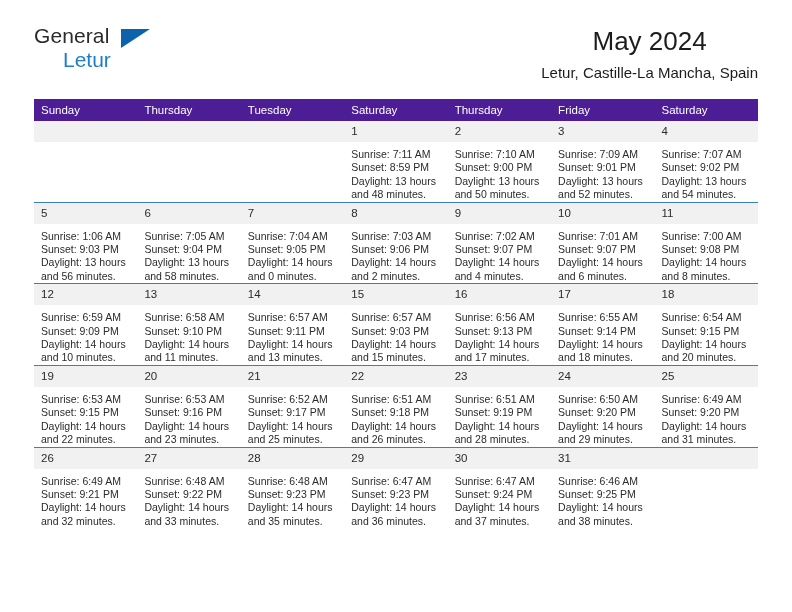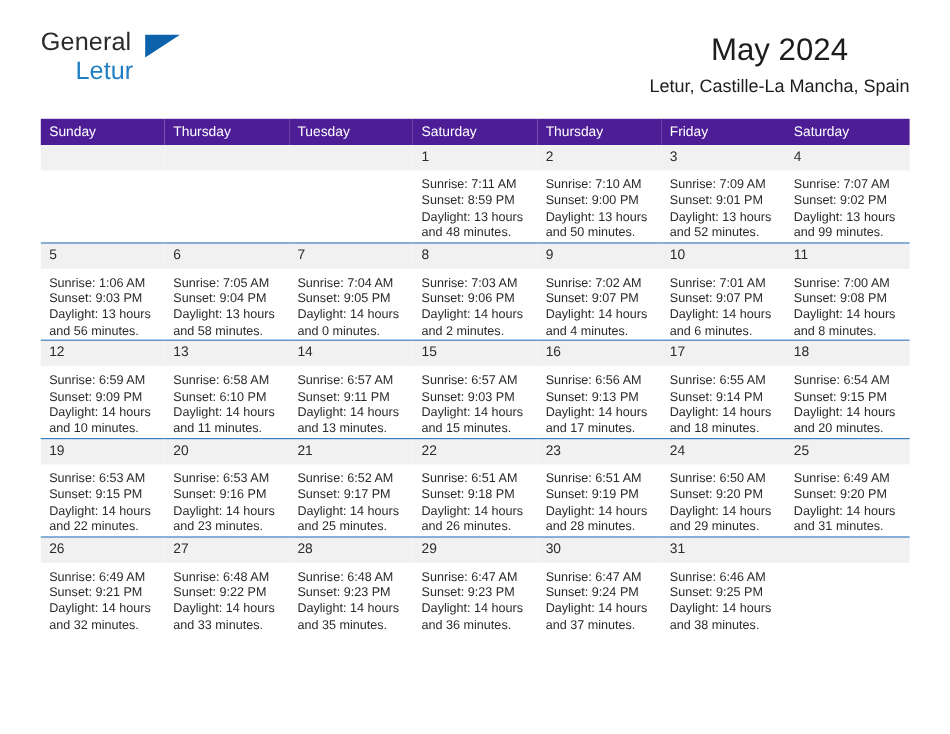--- a/index.html
+++ b/index.html
@@ -194,21 +194,21 @@
               <div>Daylight: 13 hours</div>
               <div>and 52 minutes.</div>
             </div>
           </td>
           <td>
             <div class="daynum">4</div>
             <div class="details">
               <div>Sunrise: 7:07 AM</div>
               <div>Sunset: 9:02 PM</div>
               <div>Daylight: 13 hours</div>
-              <div>and 99 minutes.</div>
+              <div>and 54 minutes.</div>
             </div>
           </td>
         </tr>
         <tr>
           <td>
             <div class="daynum">5</div>
             <div class="details">
               <div>Sunrise: 1:06 AM</div>
               <div>Sunset: 9:03 PM</div>
               <div>Daylight: 13 hours</div>
@@ -277,21 +277,21 @@
               <div>Sunrise: 6:59 AM</div>
               <div>Sunset: 9:09 PM</div>
               <div>Daylight: 14 hours</div>
               <div>and 10 minutes.</div>
             </div>
           </td>
           <td>
             <div class="daynum">13</div>
             <div class="details">
               <div>Sunrise: 6:58 AM</div>
-              <div>Sunset: 6:10 PM</div>
+              <div>Sunset: 9:10 PM</div>
               <div>Daylight: 14 hours</div>
               <div>and 11 minutes.</div>
             </div>
           </td>
           <td>
             <div class="daynum">14</div>
             <div class="details">
               <div>Sunrise: 6:57 AM</div>
               <div>Sunset: 9:11 PM</div>
               <div>Daylight: 14 hours</div>

